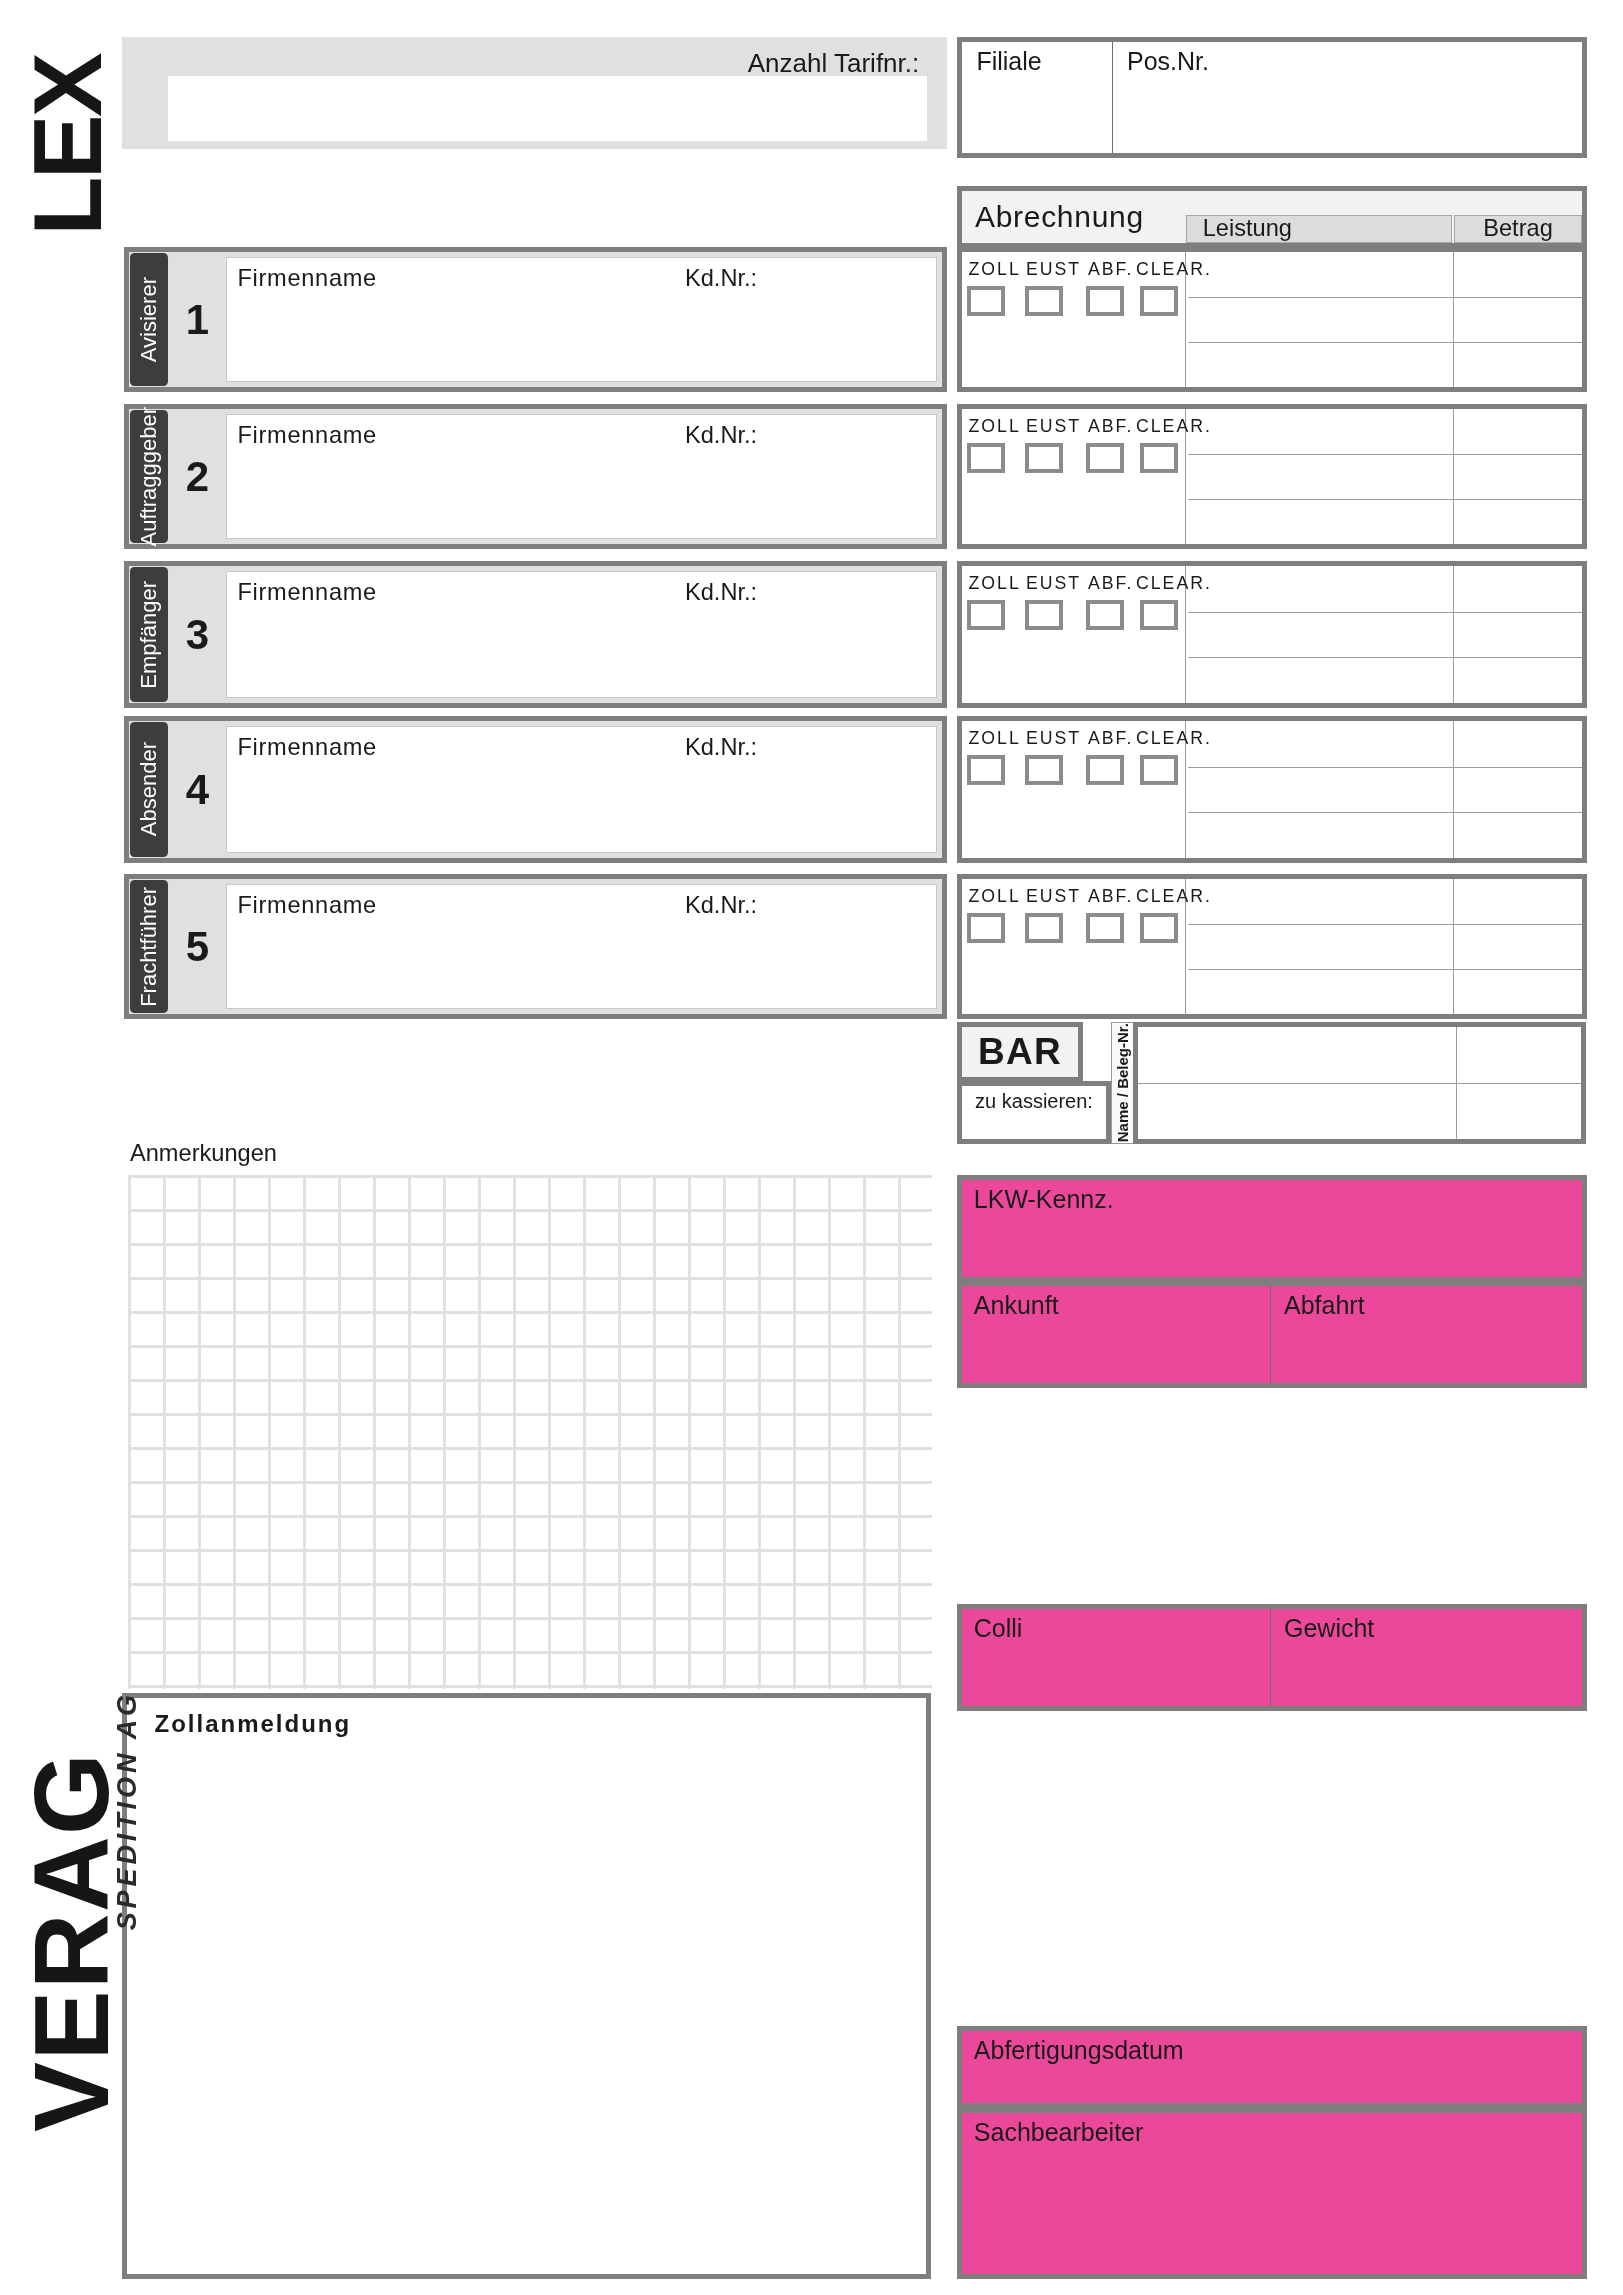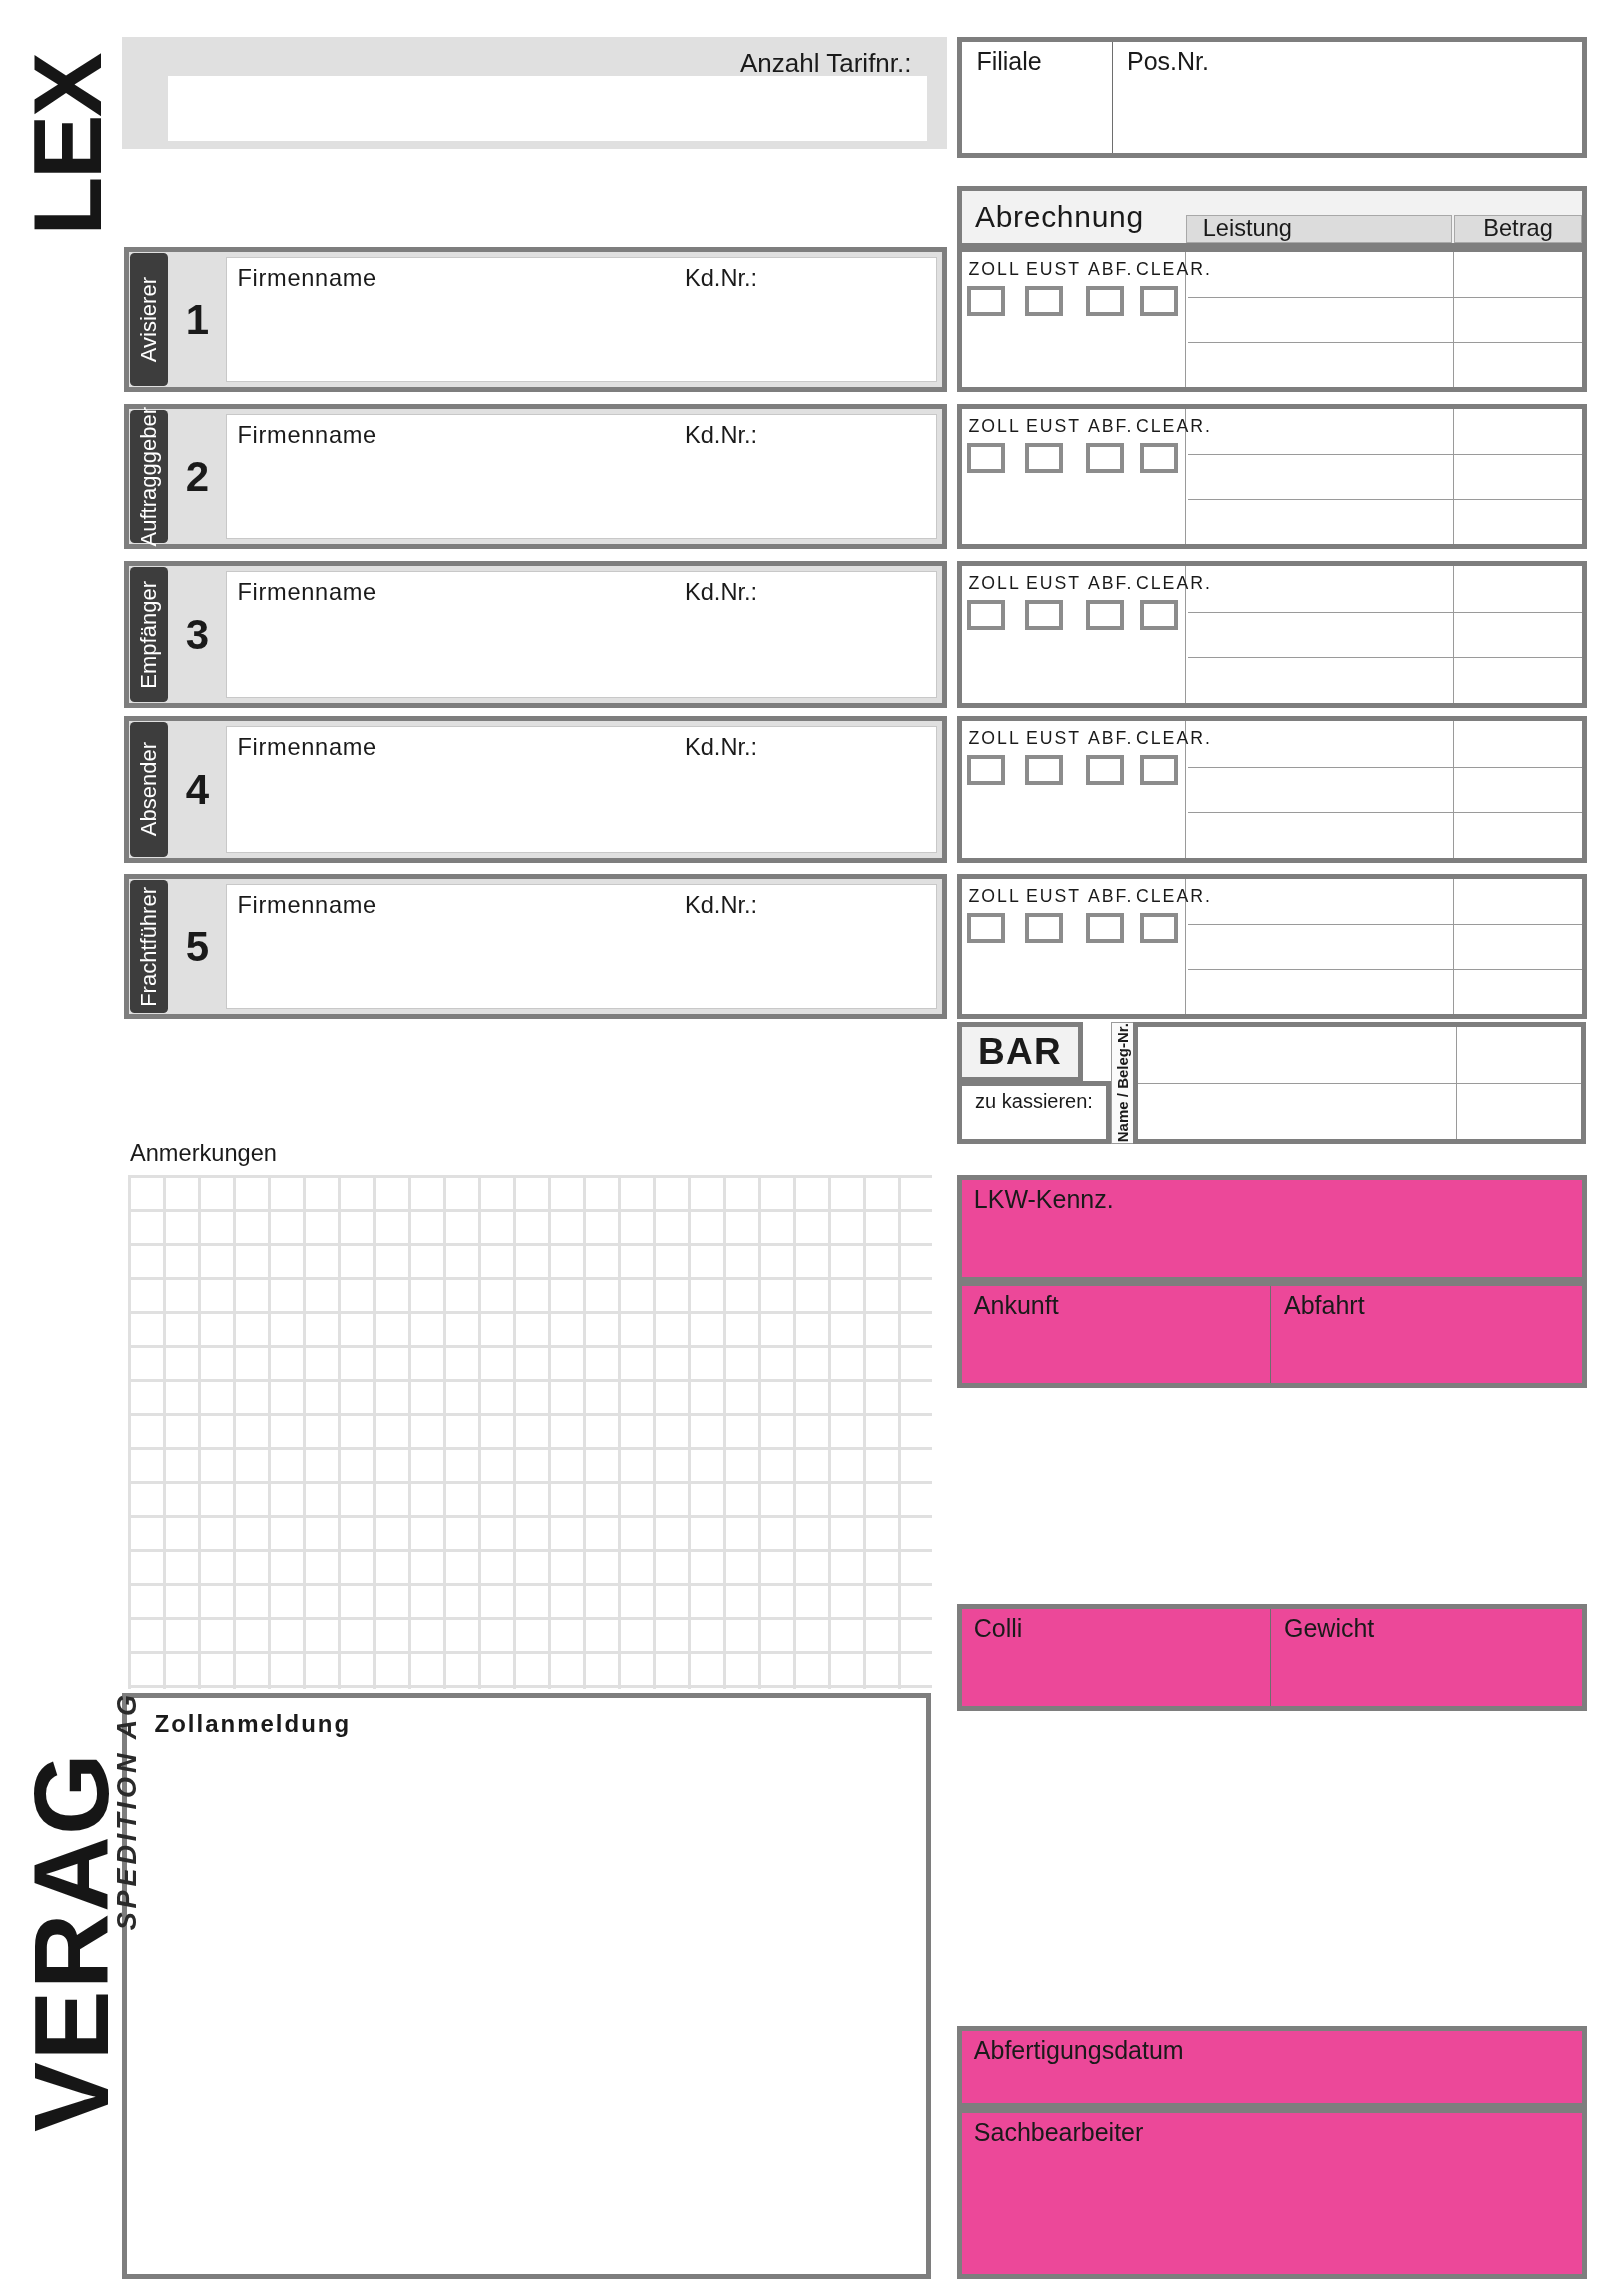--- a/index.html
+++ b/index.html
@@ -17,21 +17,21 @@
   .lbl{white-space:nowrap;}
 
   
   #lex{left:25px;top:34px;width:85px;height:222px;display:flex;align-items:center;justify-content:center;
        font-size:97px;font-weight:bold;letter-spacing:-2.6px;color:#161616;}
 
   
   #abf-panel{left:122px;top:37px;width:825px;height:112px;background:var(--panel-gray);}
   #abf-label{left:60px;top:7.9px;font-size:30px;margin-top:28px;}
   #abf-input{left:46px;top:39px;width:575px;height:65px;background:#fff;}
-  #anz-label{left:618px;top:10.5px;width:187px;font-size:26px;}
+  #anz-label{left:618px;top:10.5px;width:187px;font-size:26px;text-align:center;}
   #anz-input{left:618px;top:39px;width:187px;height:65px;background:#fff;}
 
   
   #filiale-box{left:957px;top:37px;width:630px;height:121px;}
   #filiale-div{left:150px;top:0;bottom:0;width:1.3px;background:#6e6e6e;}
   .cell-lbl{font-size:25px;}
   #filiale-lbl{left:14.4px;top:5.2px;}
   #posnr-lbl{left:165px;top:5.2px;}
 
   

